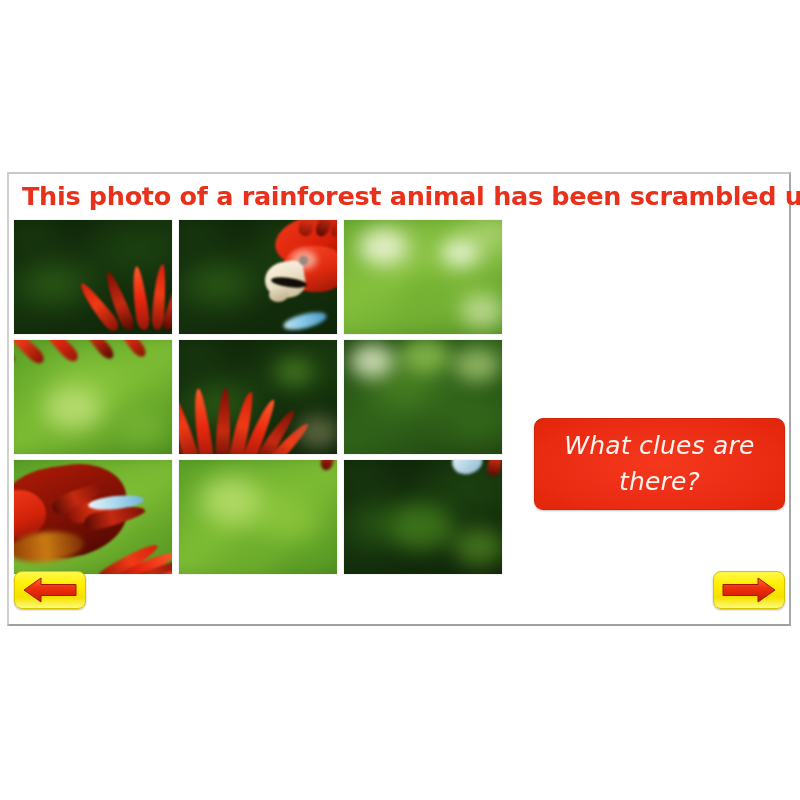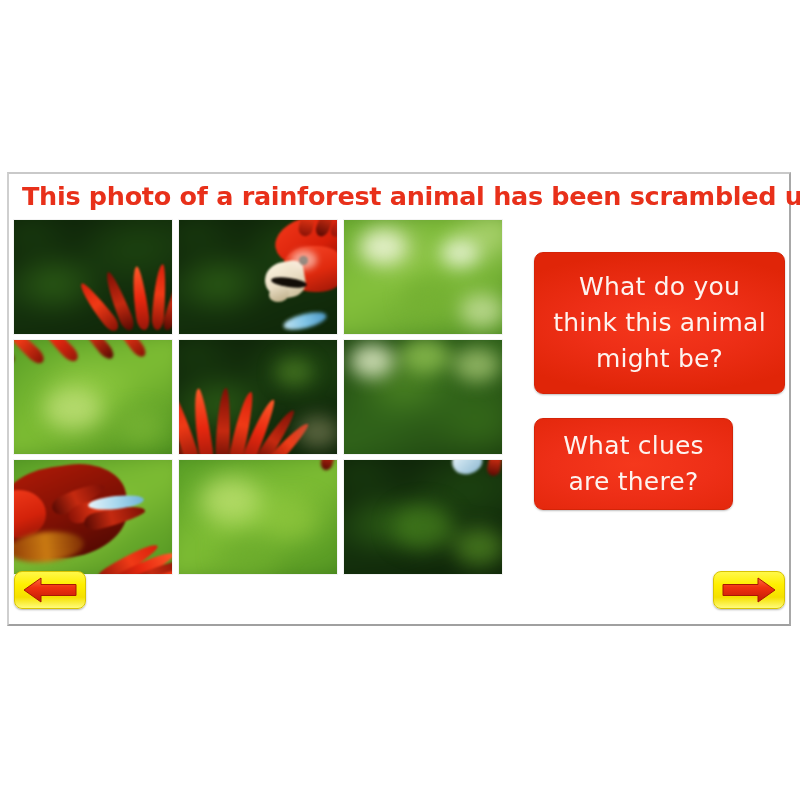--- a/index.html
+++ b/index.html
@@ -135,21 +135,21 @@
     align-items: center;
     justify-content: center;
     text-align: center;
     font-family: "DejaVu Sans", sans-serif;
     font-size: 25px;
     line-height: 36px;
     letter-spacing: 0.2px;
     padding: 6px 12px;
   }
   #question-box-1 { top: 79px;  width: 251px; height: 142px; }
-  #question-box-2 { top: 245px; width: 199px; height: 92px; }
+  #question-box-2 { top: 245px; width: 251px; height: 92px; font-style: italic; }
 
   
   .nav-button {
     position: absolute;
     width: 72px;
     height: 38px;
     border-radius: 8px;
     background: linear-gradient(180deg, #fff84a 0%, #ffef00 35%, #f5e000 70%, #fffb7a 100%);
     border: 1px solid #d9c400;
     box-shadow: 0 1px 2px rgba(0,0,0,0.3);
@@ -342,23 +342,20 @@
       <div class="layer" style="filter:blur(1.4px);">
         <div style="position:absolute; left:108px; top:-12px; width:30px; height:26px;
                     background:linear-gradient(160deg,#f0f7fb,#bdd9e8,#8fb9d2);
                     border-radius:54% 40% 46% 56%; transform:rotate(-24deg);"></div>
         <div class="feather dark" style="left:142px; top:-22px; width:13px; height:38px; transform:rotate(10deg);"></div>
       </div>
     </div>
 
   </div>
 
-  <div class="question-box" id="question-box-1">
-    <span>What do you think this animal might be?</span>
-  </div>
 
   <div class="question-box" id="question-box-2">
     <span>What clues are there?</span>
   </div>
 
   <div class="nav-button" id="nav-back">
     <span>
       <svg width="56" height="26" viewBox="0 0 56 26" aria-hidden="true">
         <defs>
           <linearGradient id="gradBack" x1="0" y1="0" x2="0" y2="1">

